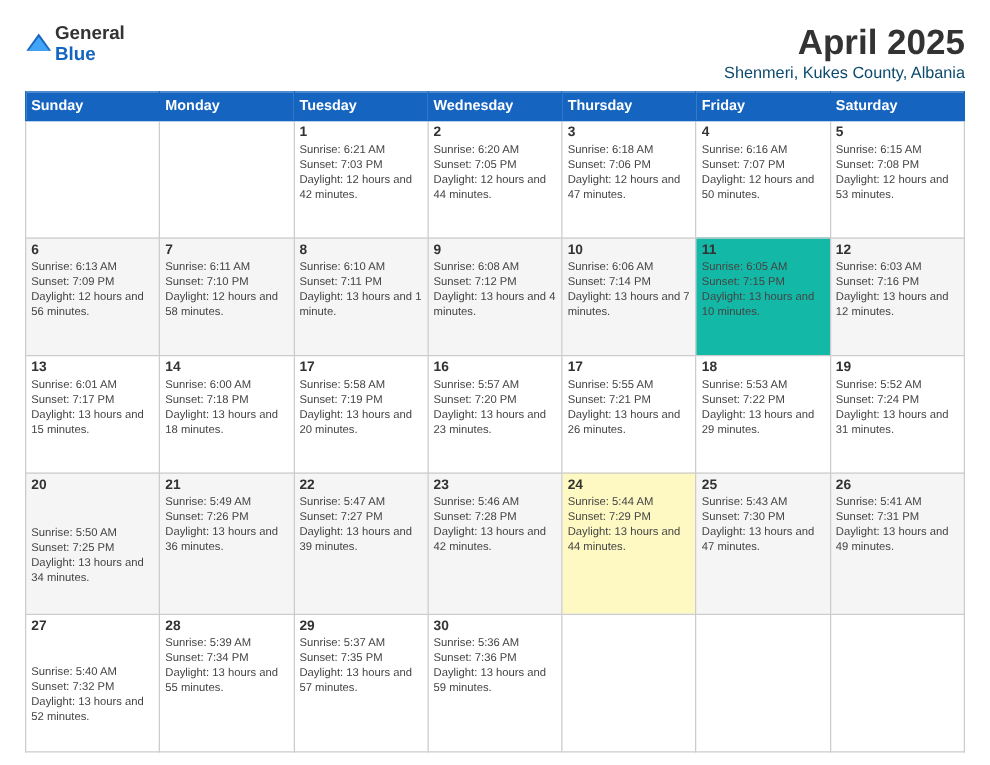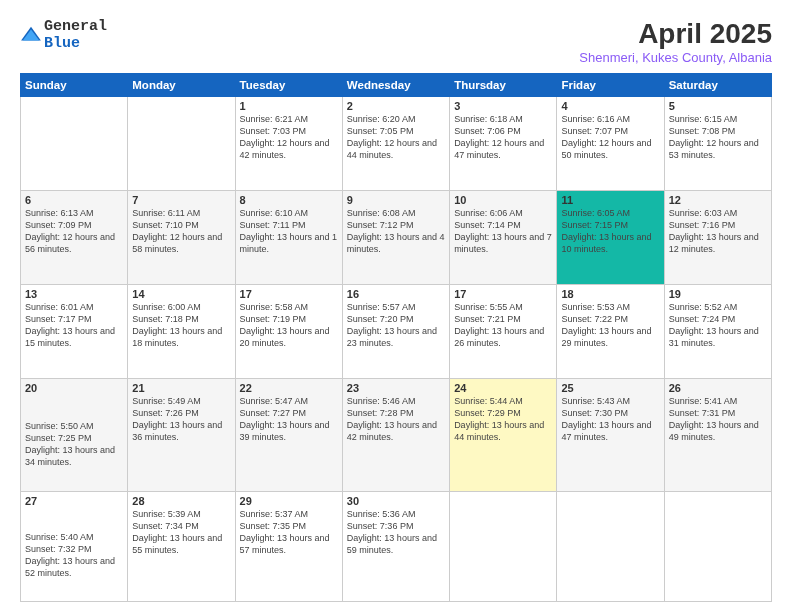--- a/index.html
+++ b/index.html
@@ -23,40 +23,39 @@
       align-items: flex-start;
       margin-bottom: 8px;
     }
     .logo {
       display: flex;
       align-items: center;
     }
     .logo-text {
       font-size: 15px;
       font-weight: bold;
-      font-family: Liberation Mono, monospace;
     }
     .logo-text .general { color: #333; }
     .logo-text .blue { color: #1565c0; }
     .logo-icon {
       width: 22px;
       height: 22px;
       margin-right: 2px;
     }
     .title-block {
       text-align: right;
     }
     .month-title {
       font-size: 28px;
       font-weight: bold;
       color: #333;
     }
     .subtitle {
       font-size: 13px;
-      color: #8b5cf6;
+      color: #0c4a6e;
     }
     .calendar {
       flex: 1;
       border: 1px solid #ccc;
       border-collapse: collapse;
       width: 100%;
       table-layout: fixed;
     }
     .calendar th {
       background: #1565c0;

